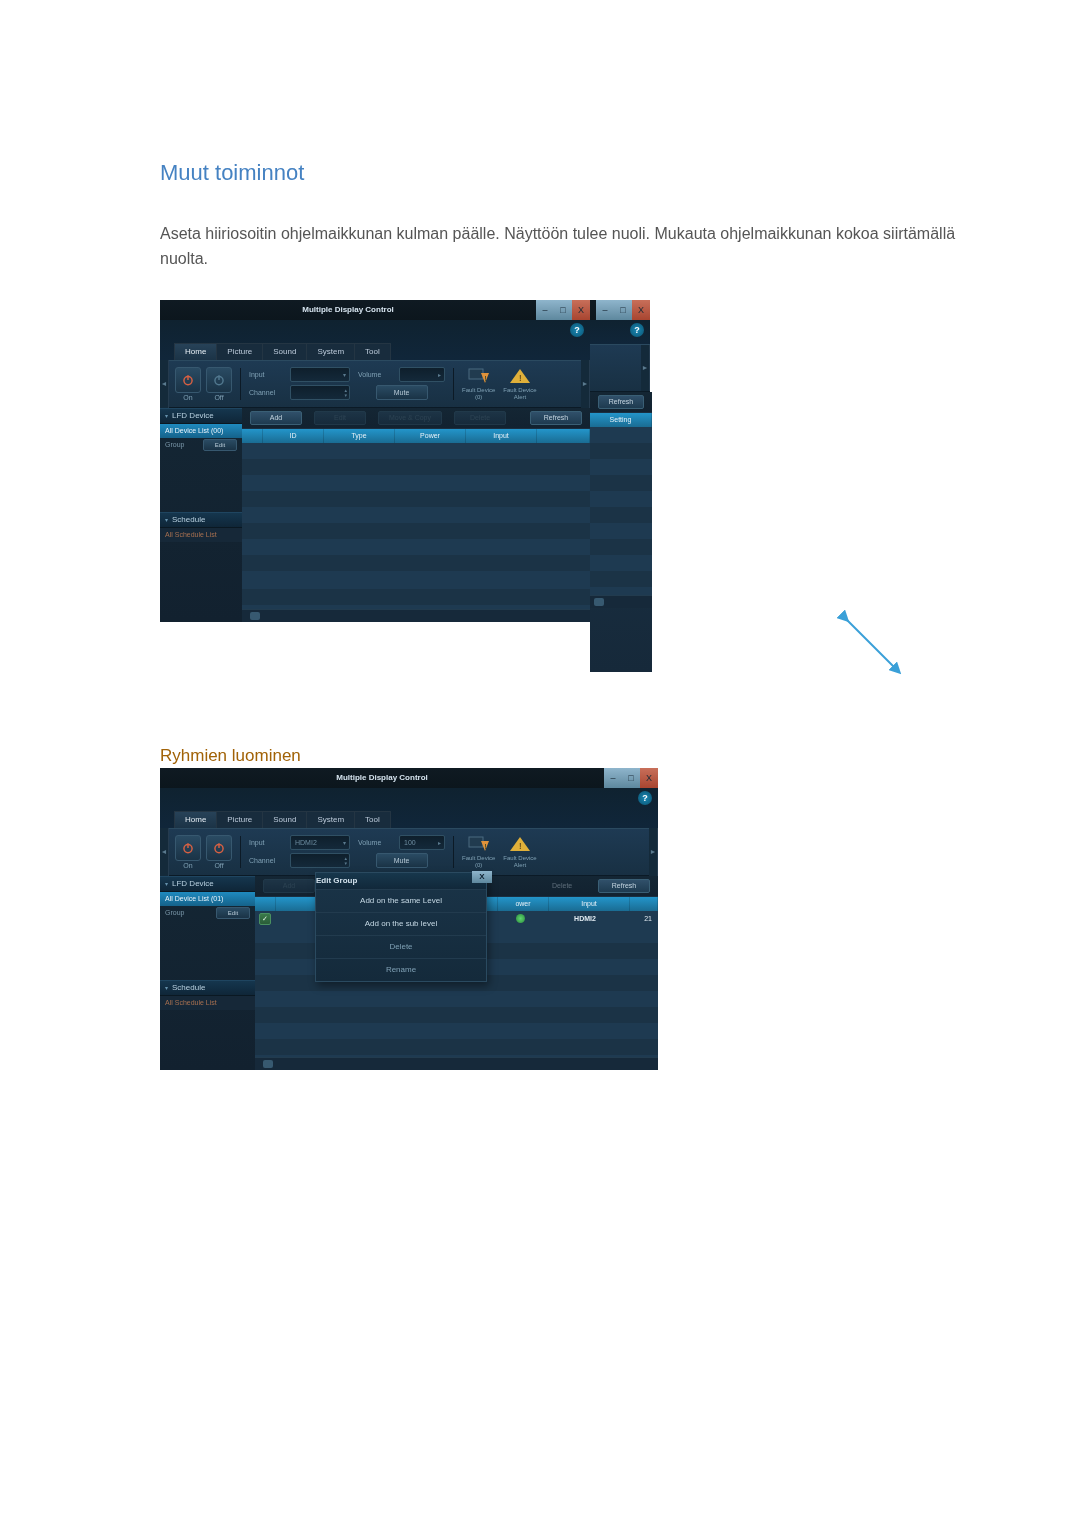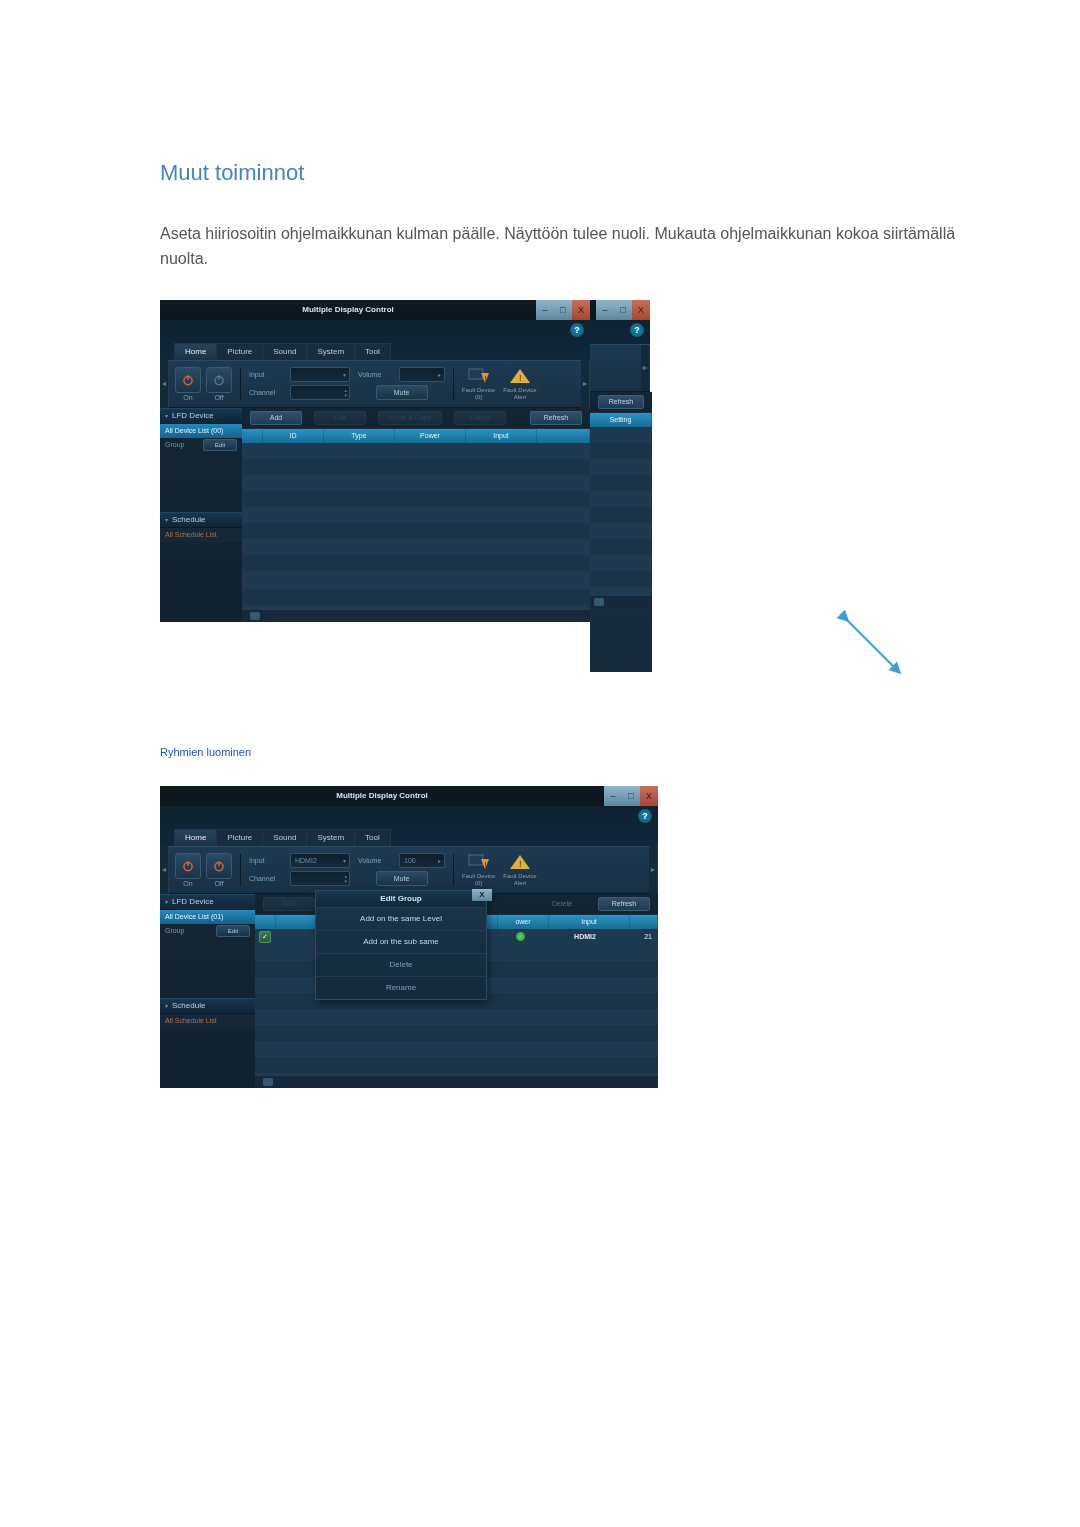--- a/index.html
+++ b/index.html
@@ -1,19 +1,19 @@
 <!DOCTYPE html>
 <html><head>
 <meta charset="utf-8">
 <style>
 body{margin:0;background:#fff;font-family:Arial,Helvetica,sans-serif;width:1080px}
 .page{padding:160px 115px 80px 160px}
 .h1{color:#4582c2;font-size:22px;margin-bottom:36px}
 .h2{color:#c56a1a;font-size:18px;margin-bottom:18px}
-.h3{color:#1d4ed8;font-size:11px;margin-bottom:28px}
+.h3{color:#a16207;font-size:17px;margin-bottom:2px}
 .p{color:#555;font-size:16px;line-height:1.55;margin-bottom:28px}
 .shot{width:498px;margin-bottom:48px;font-size:9px;color:#b7c9d6}
 .titlebar{display:flex;height:20px}
 .tb-left{flex:1;background:linear-gradient(#0f1a22,#0c161d);display:flex;align-items:center;justify-content:center;position:relative;font-size:8px;color:#d6e4ef;font-weight:bold}
 .ctrls{display:flex;height:100%}
 .ctrls span{width:18px;height:100%;display:flex;align-items:center;justify-content:center;font-size:9px;color:#1a2a36}
 .ctrl-min{background:linear-gradient(#8fb5cc,#5e889e)}
 .ctrl-max{background:linear-gradient(#8fb5cc,#5e889e)}
 .ctrl-close{background:linear-gradient(#c86f5a,#a84530);color:#fff}
 .help{width:14px;height:14px;background:radial-gradient(#1a88b5,#0a526f);border-radius:50%;display:flex;align-items:center;justify-content:center;color:#fff;font-size:9px;font-weight:bold}
@@ -61,21 +61,21 @@
 .note-row{display:flex;gap:18px;align-items:flex-start;margin-top:12px}
 .note-icon{width:22px;height:22px;background:linear-gradient(#6eb8e8,#3a8ec7);display:flex;align-items:center;justify-content:center;flex-shrink:0}
 .arrow-diag{position:absolute;right:-2px;bottom:-2px;width:70px;height:70px;pointer-events:none}
 
 .dualshot{display:flex;gap:0;margin-bottom:-12px}
 .narrow{width:60px}
 .narrow .main{min-height:232px}
 .narrow2{height:280px}
 
 .popup{position:absolute;left:60px;top:-4px;width:170px;background:linear-gradient(#1a3448,#142a3b);border:1px solid #2a4a60;box-shadow:2px 4px 8px rgba(0,0,0,0.4);font-size:8px}
-.popup-hd{height:16px;background:linear-gradient(#17374c,#11283a);display:flex;align-items:center;justify-content:center;color:#d2e1ec;font-weight:bold;position:relative}
+.popup-hd{height:16px;background:linear-gradient(#17374c,#11283a);display:flex;align-items:center;color:#d2e1ec;font-weight:bold;position:relative}
 .popup-close{position:absolute;right:-6px;top:-2px;width:20px;height:12px;background:linear-gradient(#8fb5cc,#5e889e);display:flex;align-items:center;justify-content:center;color:#102030;font-size:8px;font-weight:bold}
 .popup-item{height:22px;display:flex;align-items:center;justify-content:center;color:#7fa0b4;border-top:1px solid #223b4e}
 .popup-item.hl{color:#c5d8e4}
 .datarow{height:16px;display:flex;font-size:7px}
 .datarow .cell{display:flex;align-items:center;justify-content:center}
 .checkbox{width:10px;height:10px;background:linear-gradient(#3a7a4a,#2a5c38);border:1px solid #4a9060;border-radius:2px;display:flex;align-items:center;justify-content:center;color:#dff3e4;font-size:7px}
 .pwrdot{width:9px;height:9px;border-radius:50%;background:radial-gradient(#5fd66f,#2a8a3c)}
 .mutebtn{width:50px;height:13px;background:linear-gradient(#2a4b63,#1a3346);border:1px solid #37586f;border-radius:2px;font-size:7px;color:#b7c9d6;display:flex;align-items:center;justify-content:center}
 </style>
 </head>
@@ -408,21 +408,21 @@
         <div class="hscroll">
             <div class="thumb"></div>
           </div>
 
         <div class="popup">
           <div class="popup-hd">
             <span>Edit Group</span>
             <div class="popup-close">X</div>
           </div>
           <div class="popup-item hl">Add on the same Level</div>
-          <div class="popup-item hl">Add on the sub same</div>
+          <div class="popup-item hl">Add on the sub level</div>
           <div class="popup-item">Delete</div>
           <div class="popup-item">Rename</div>
         </div>
       </div>
     </div>
   </div>
 
 
 
 </div>

